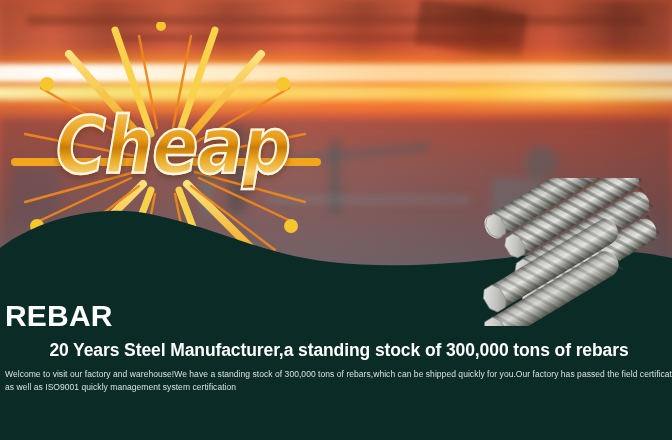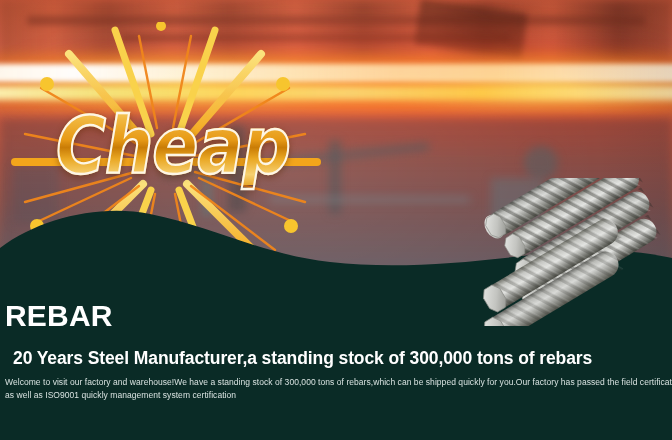--- a/index.html
+++ b/index.html
@@ -101,25 +101,25 @@
     white-space:nowrap;
   }
 
   
   .rebar{position:absolute;right:-4px;top:178px;width:210px;height:148px;}
 
   
   .txt{position:absolute;left:5px;top:300px;width:668px;}
   .title{
     color:#ffffff;font-weight:bold;font-size:30px;line-height:1.05;
-    letter-spacing:.2px;margin:0 0 16px 0;
+    letter-spacing:.2px;margin:0 0 8px 0;
   }
   .subtitle{
     color:#ffffff;font-weight:bold;font-size:17.5px;line-height:1.15;
-    letter-spacing:-.1px;margin:0 0 8px 8px;white-space:nowrap;
+    letter-spacing:-.1px;margin:0 0 8px 0;white-space:nowrap;text-align:center;
   }
   .body{
     color:#d8e2e0;font-size:8.5px;line-height:1.55;margin:0;
     letter-spacing:.05px;white-space:nowrap;
   }
   .body span{display:block;}
 </style>
 </head>
 <body>
 

